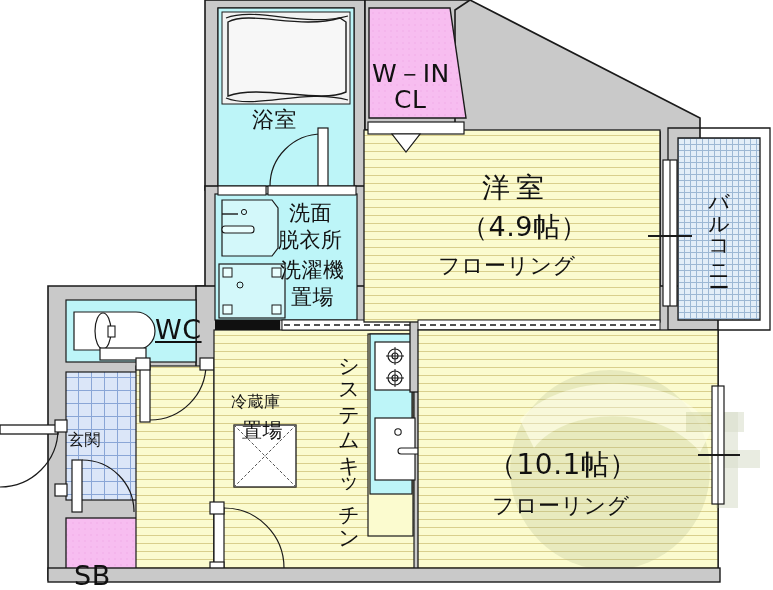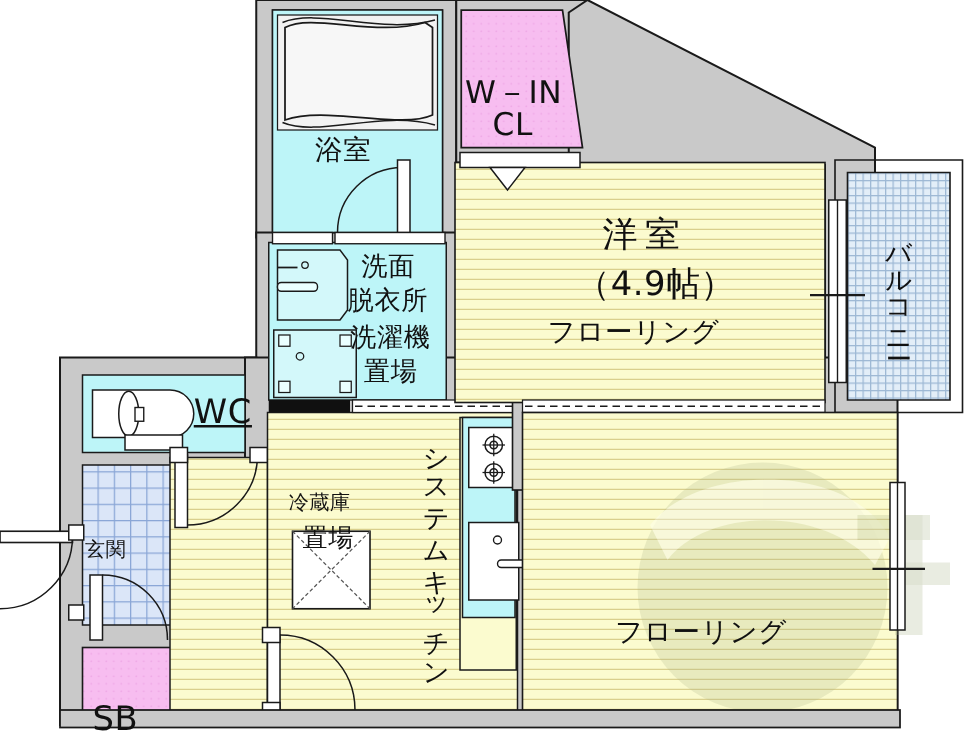--- a/index.html
+++ b/index.html
@@ -225,17 +225,18 @@
 
 <div class="lbl" style="left:231px;top:392px;font-size:16px;">冷蔵庫</div>
 <div class="lbl" style="left:242px;top:417px;font-size:20px;">置場</div>
 
 <div class="lbl vlbl" style="left:335px;top:344px;font-size:21px;">システムキッチン</div>
 
 <div class="lbl" style="left:482px;top:169px;font-size:28px;letter-spacing:6px;text-align:center;">洋室</div>
 <div class="lbl" style="left:450px;top:209px;font-size:27px;margin-left:11px;">（4.9帖）</div>
 <div class="lbl" style="left:438px;top:251px;font-size:22px;">フローリング</div>
 
+<div class="lbl" style="left:488px;top:446px;font-size:28px;">（10.1帖）</div>
 <div class="lbl" style="left:492px;top:491px;font-size:22px;">フローリング</div>
 
 <div class="lbl vlbl" style="left:705px;top:178px;font-size:21px;">バルコニー</div>
 
 </div>
 
 </body></html>

